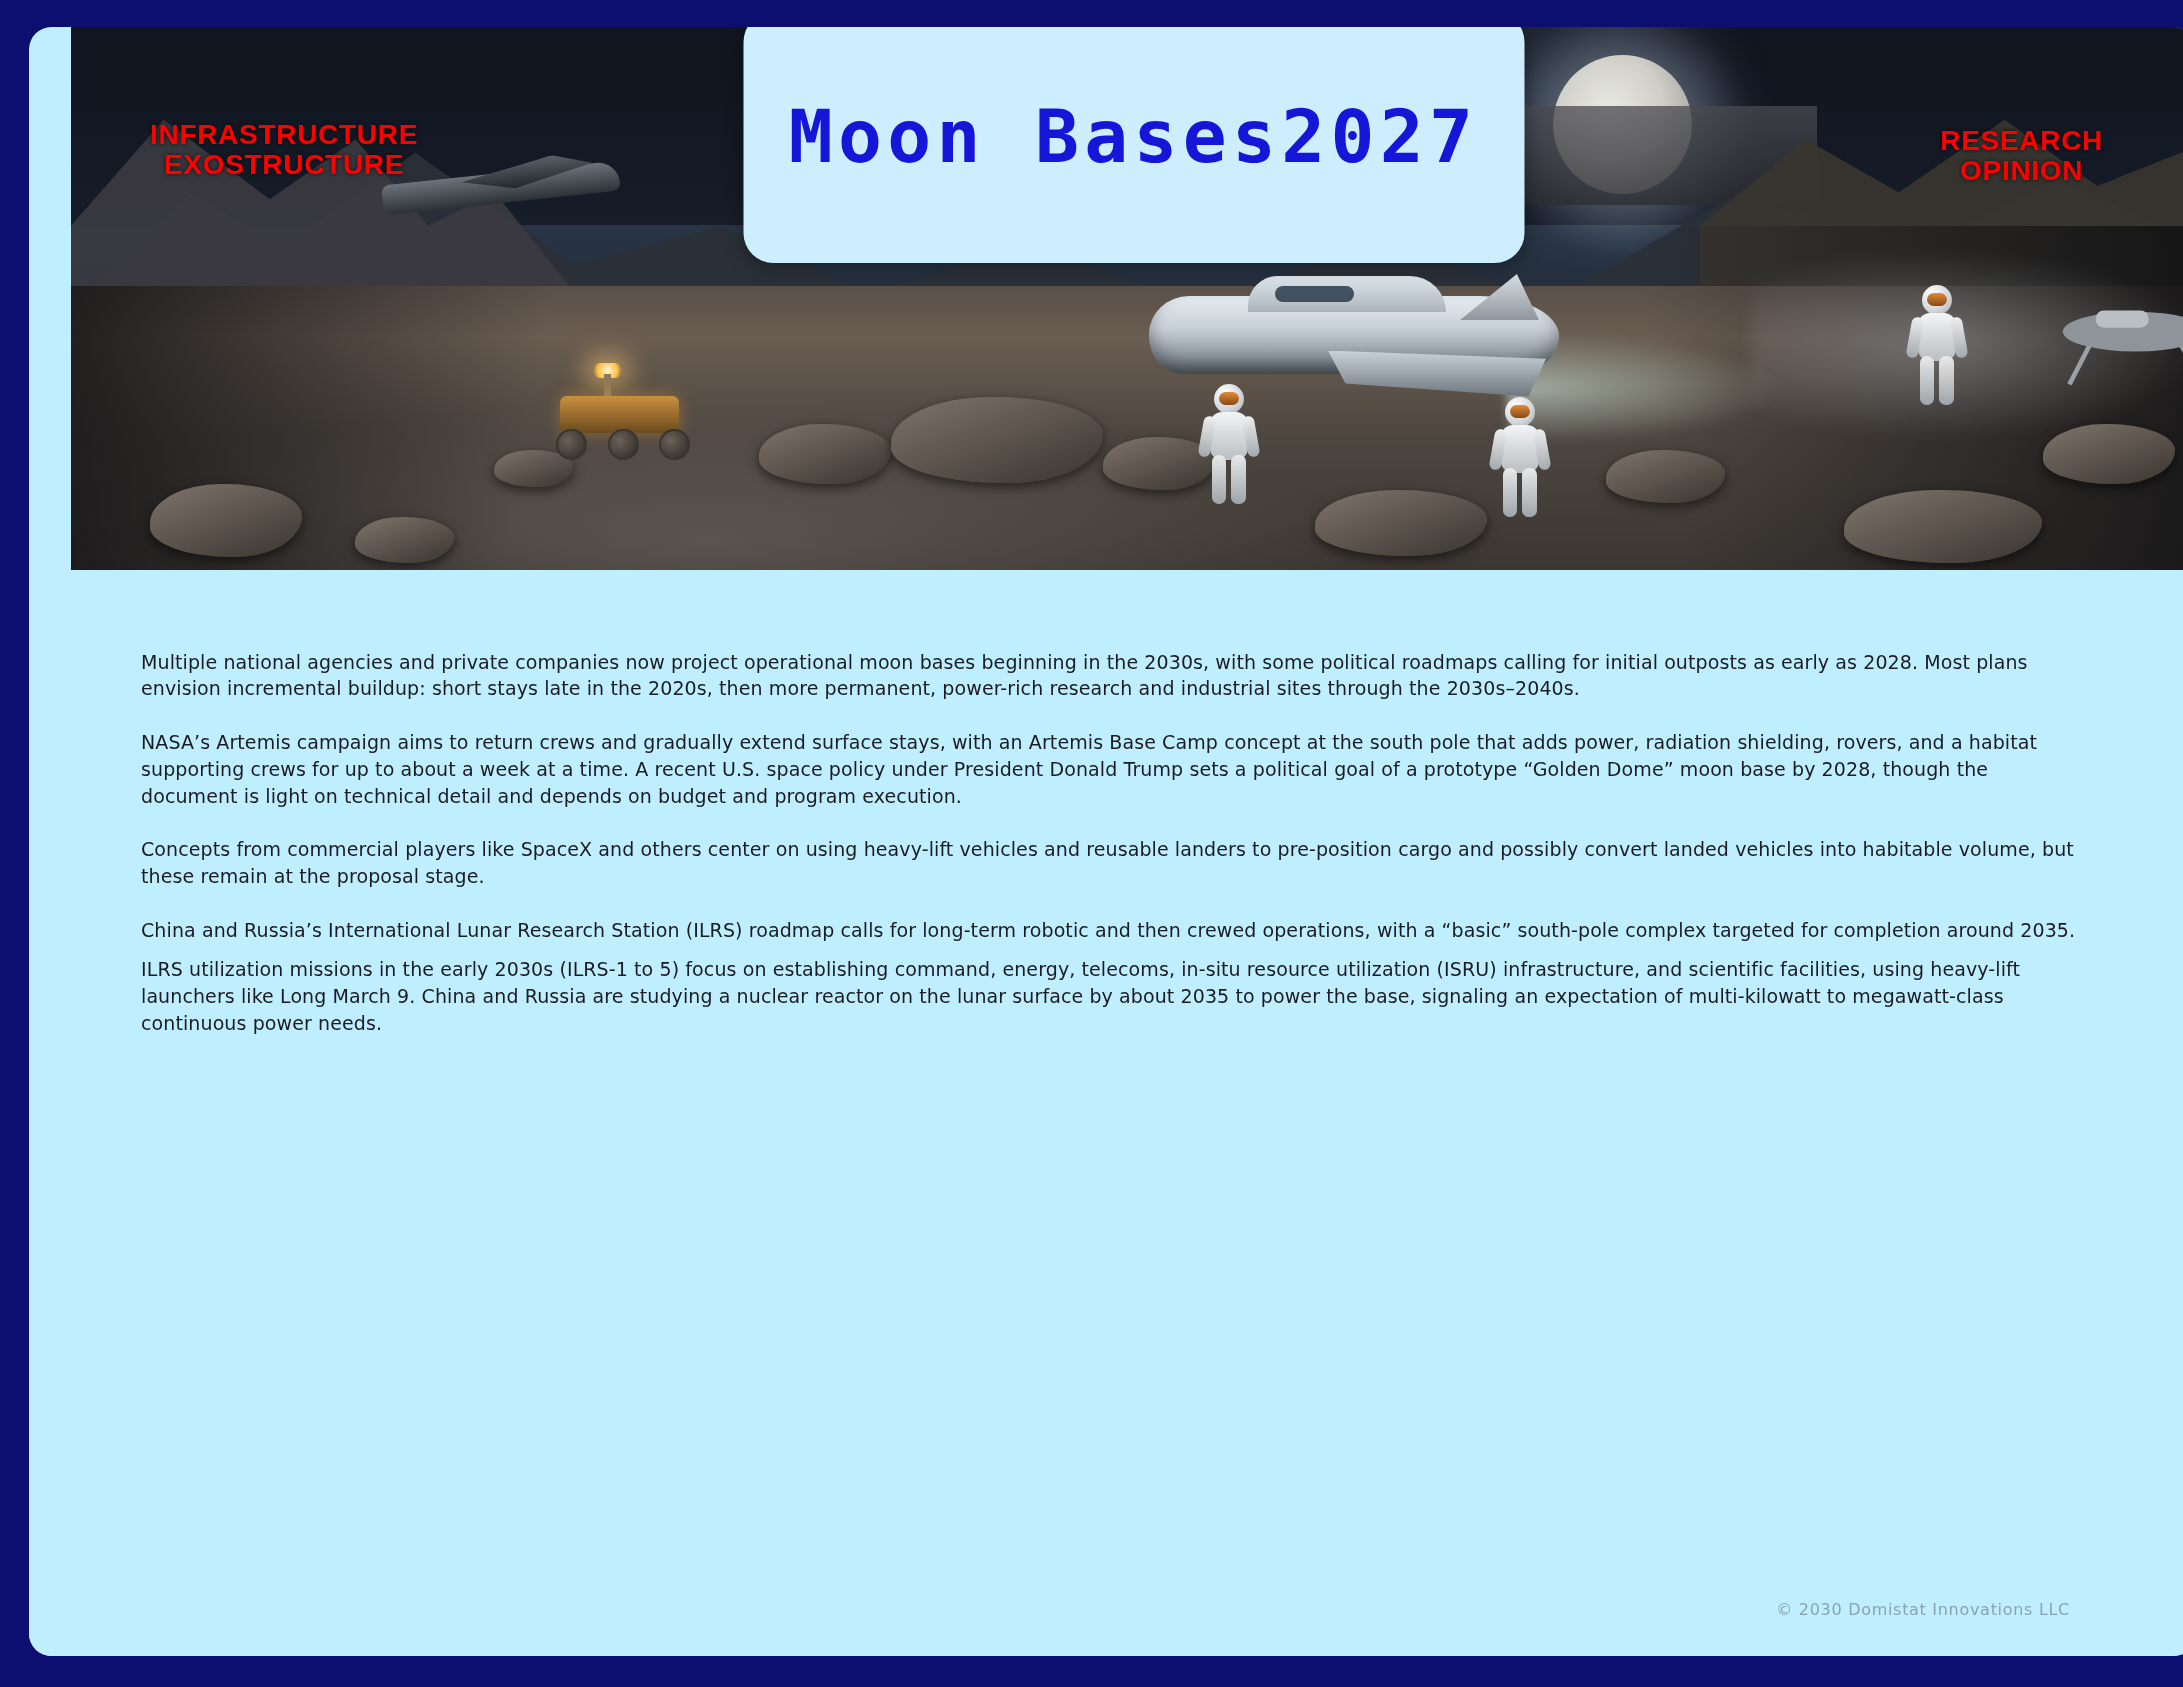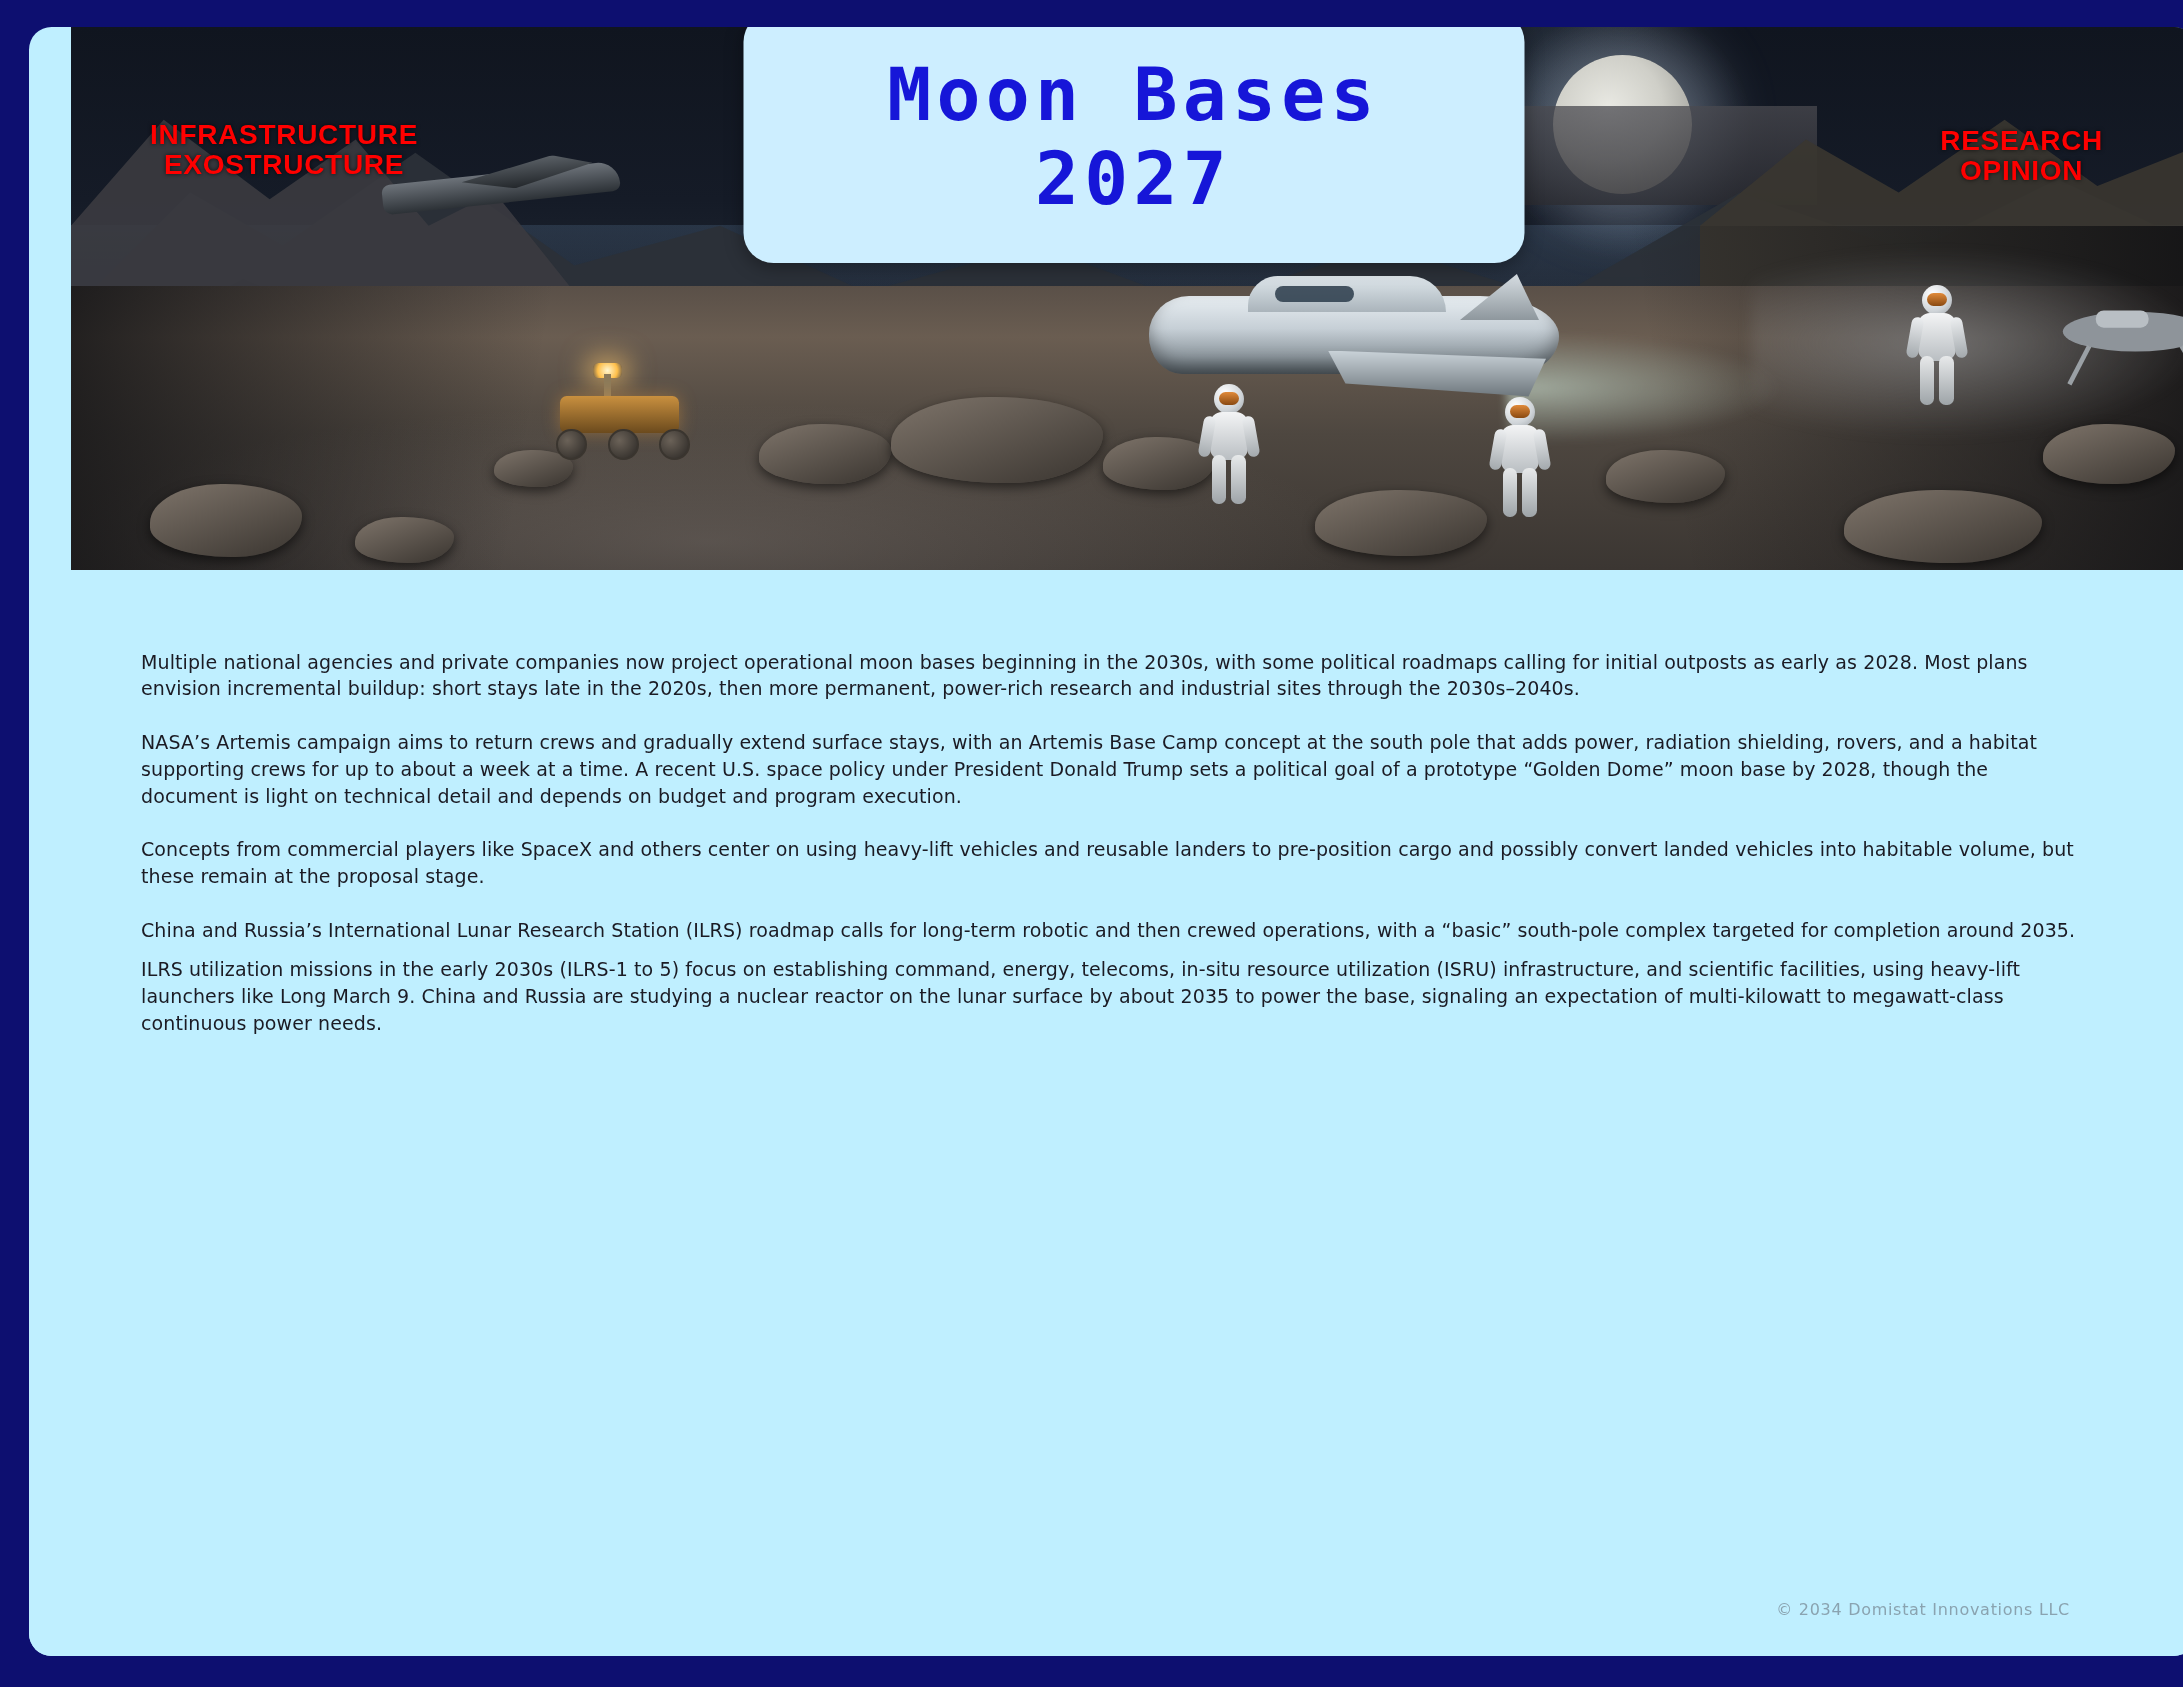--- a/index.html
+++ b/index.html
@@ -331,21 +331,21 @@
   .title-plaque {
     position: absolute;
     left: 50%;
     transform: translateX(-50%);
     top: -14.6px;
     width: 781px;
     height: 251px;
     background: #cdeeff;
     border-radius: 30px;
     display: flex;
-    flex-direction: column;
+    flex-direction: row;
     align-items: center;
     justify-content: center;
     box-shadow: 0 4px 18.5px rgba(0,0,0,0.35);
   }
   .title-line {
     font-family: "DejaVu Sans Mono", monospace;
     font-weight: bold;
     color: #1616d8;
     font-size: 73px;
     letter-spacing: 5.3px;
@@ -491,18 +491,18 @@
       </div>
     </div>
 
     <div class="body-panel">
       <p class="para">Multiple national agencies and private companies now project operational moon bases beginning in the 2030s, with some political roadmaps calling for initial outposts as early as 2028. Most plans envision incremental buildup: short stays late in the 2020s, then more permanent, power-rich research and industrial sites through the 2030s–2040s.</p>
       <p class="para">NASA’s Artemis campaign aims to return crews and gradually extend surface stays, with an Artemis Base Camp concept at the south pole that adds power, radiation shielding, rovers, and a habitat supporting crews for up to about a week at a time. A recent U.S. space policy under President Donald Trump sets a political goal of a prototype “Golden Dome” moon base by 2028, though the document is light on technical detail and depends on budget and program execution.</p>
       <p class="para">Concepts from commercial players like SpaceX and others center on using heavy-lift vehicles and reusable landers to pre-position cargo and possibly convert landed vehicles into habitable volume, but these remain at the proposal stage.</p>
       <p class="para tight">China and Russia’s International Lunar Research Station (ILRS) roadmap calls for long-term robotic and then crewed operations, with a “basic” south-pole complex targeted for completion around 2035.</p>
       <p class="para">ILRS utilization missions in the early 2030s (ILRS-1 to 5) focus on establishing command, energy, telecoms, in-situ resource utilization (ISRU) infrastructure, and scientific facilities, using heavy-lift launchers like Long March 9.   China and Russia are studying a nuclear reactor on the lunar surface by about 2035 to power the base, signaling an expectation of multi-kilowatt to megawatt-class continuous power needs.</p>
 
-      <div class="footer-credit">© 2034 Domistat Innovations LLC</div>
+      <div class="footer-credit">© 2030 Domistat Innovations LLC</div>
     </div>
 
   </div>
 </div>
 
 
 </body></html>

